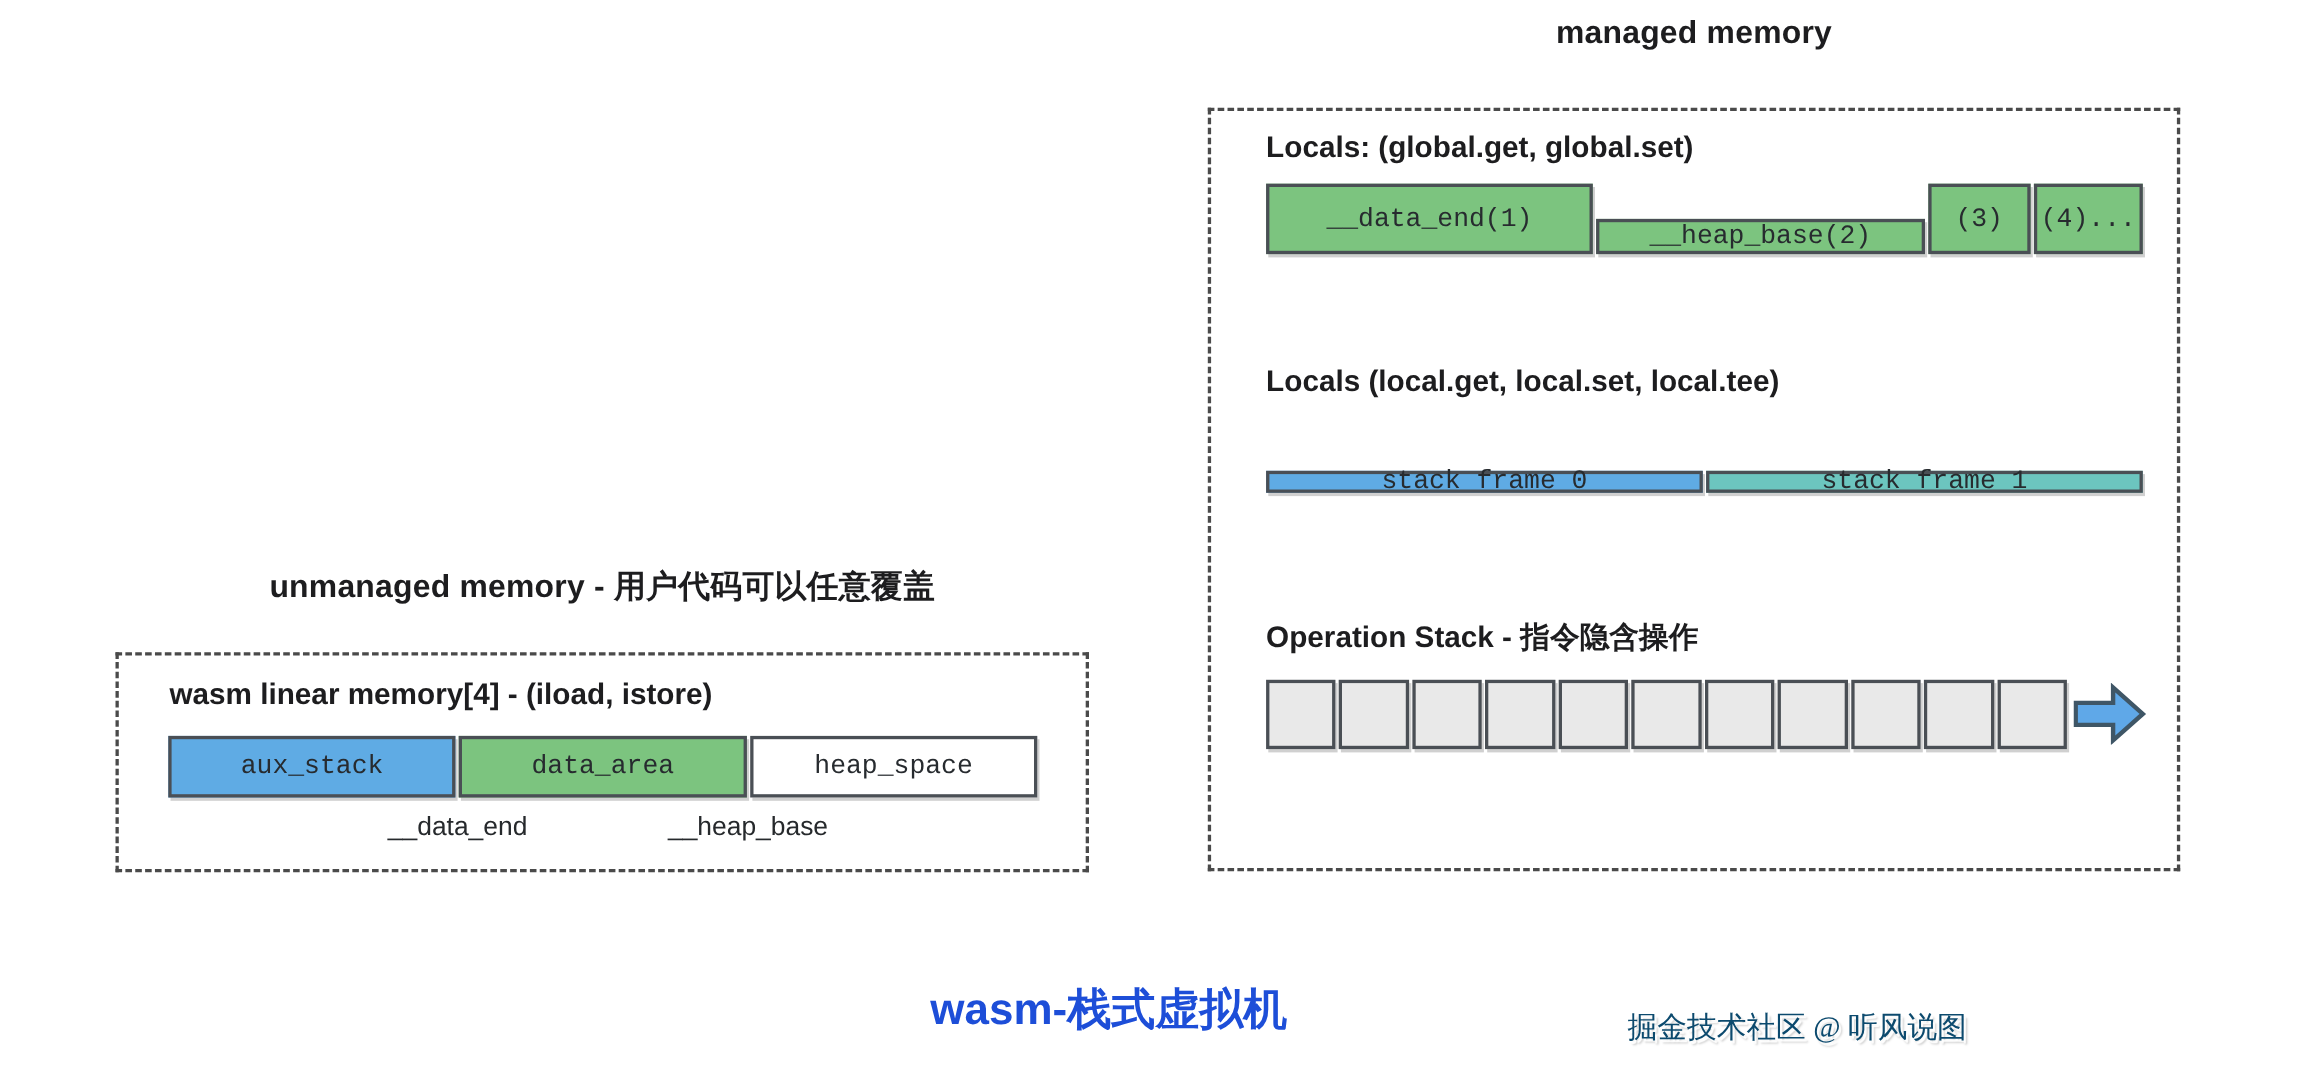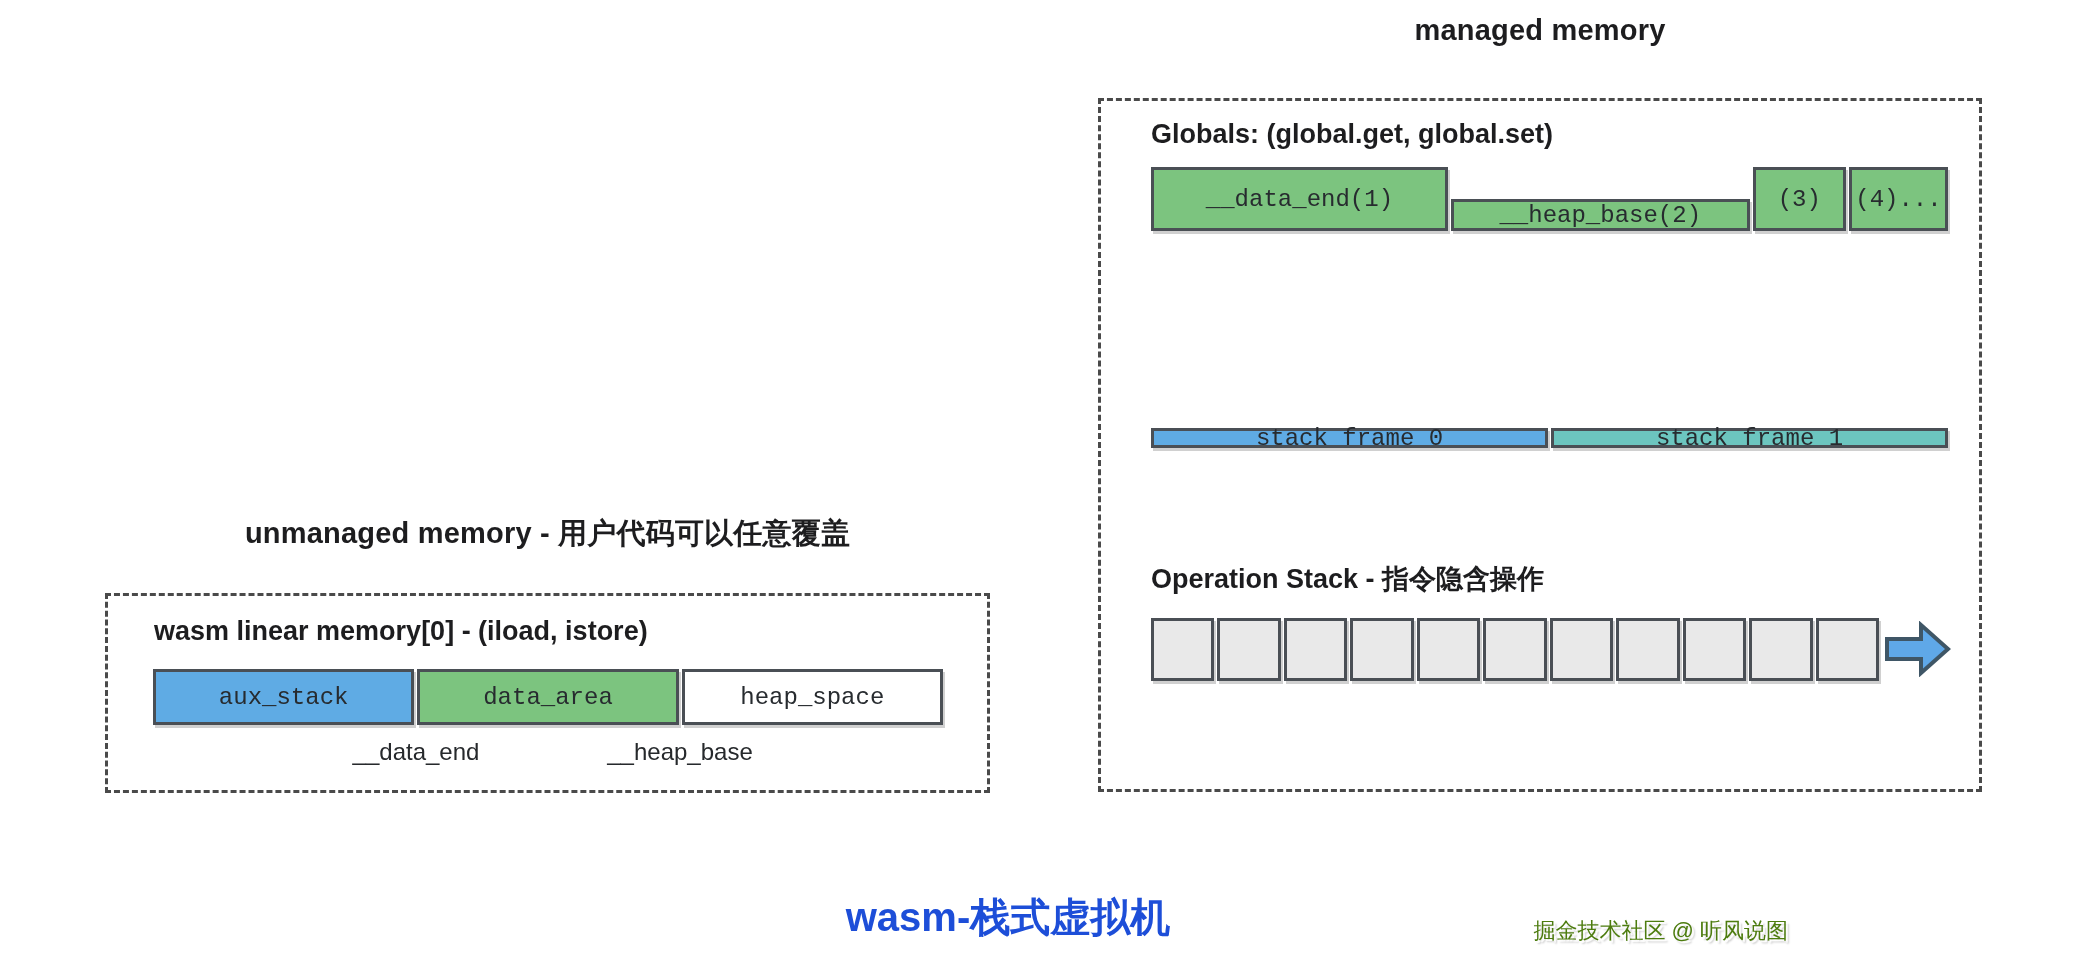--- a/index.html
+++ b/index.html
@@ -52,41 +52,42 @@
     font-size:24px; color:#26292c; white-space:nowrap;
   }
   .mem-label-0 { left:308px; }
   .mem-label-1 { left:572px; }
 
   .bottom-title {
     position:absolute; left:0; width:2016px; top:890px; text-align:center;
     font-weight:bold; font-size:40px; color:#1d4ed8; white-space:nowrap;
   }
   .watermark {
-    position:absolute; right:28px; top:916px; font-size:22px; white-space:nowrap;
-    color:#4d7c0f; text-shadow:2px 2px 1px #ffffff, 3px 3px 2px #c6c6c6;
+    position:absolute; right:28px; top:916px; font-size:27px; white-space:nowrap;
+    color:#0c4a6e; text-shadow:2px 2px 1px #ffffff, 3px 3px 2px #c6c6c6;font-family:Liberation Serif, serif;
   }
 </style>
 </head>
 <body>
 
 <div class="canvas">
 
   <div class="big-title managed-title">managed memory</div>
 
   <div class="dashed-box managed-box">
 
-    <div class="heading globals-heading">Globals: (global.get, global.set)</div>
+    <div class="heading globals-heading">Locals: (global.get, global.set)</div>
     <div class="row globals-row">
       <div class="seg g0" style="background-color: rgb(124, 196, 127);">__data_end(1)</div>
       <div class="seg g1" style="background-color: rgb(124, 196, 127);">__heap_base(2)</div>
       <div class="seg g2" style="background-color: rgb(124, 196, 127);">(3)</div>
       <div class="seg g3" style="background-color: rgb(124, 196, 127);">(4)...</div>
     </div>
 
+    <div class="heading locals-heading">Locals (local.get, local.set, local.tee)</div>
     <div class="row locals-row">
       <div class="seg half" style="background-color: rgb(95, 171, 228);">stack frame 0</div>
       <div class="seg half" style="background-color: rgb(108, 197, 191);">stack frame 1</div>
     </div>
 
     <div class="heading opstack-heading">Operation Stack - 指令隐含操作</div>
     <div class="row opstack-row">
         <div class="op-cell" style="background-color: rgb(233, 233, 233);"></div>
         <div class="op-cell" style="background-color: rgb(233, 233, 233);"></div>
         <div class="op-cell" style="background-color: rgb(233, 233, 233);"></div>
@@ -101,21 +102,21 @@
       </div>
 
     <svg class="push-arrow" width="66" height="56" viewBox="0 0 66 56">
       <polygon points="2,18 36,18 36,4 63,28 36,52 36,38 2,38" stroke="#3f5666" stroke-width="4" stroke-linejoin="miter" fill="#5fa8e8"></polygon>
     </svg>
   </div>
 
   <div class="big-title unmanaged-title">unmanaged memory - 用户代码可以任意覆盖</div>
 
   <div class="dashed-box unmanaged-box">
-    <div class="heading linmem-heading">wasm linear memory[0] - (iload, istore)</div>
+    <div class="heading linmem-heading">wasm linear memory[4] - (iload, istore)</div>
     <div class="row memory-row">
       <div class="seg third" style="background-color: rgb(95, 171, 228);">aux_stack</div>
       <div class="seg third" style="background-color: rgb(124, 196, 127);">data_area</div>
       <div class="seg third" style="background-color: rgb(255, 255, 255);">heap_space</div>
     </div>
     <div class="mem-label mem-label-0">__data_end</div>
     <div class="mem-label mem-label-1">__heap_base</div>
   </div>
 
   <div class="bottom-title">wasm-栈式虚拟机</div>

